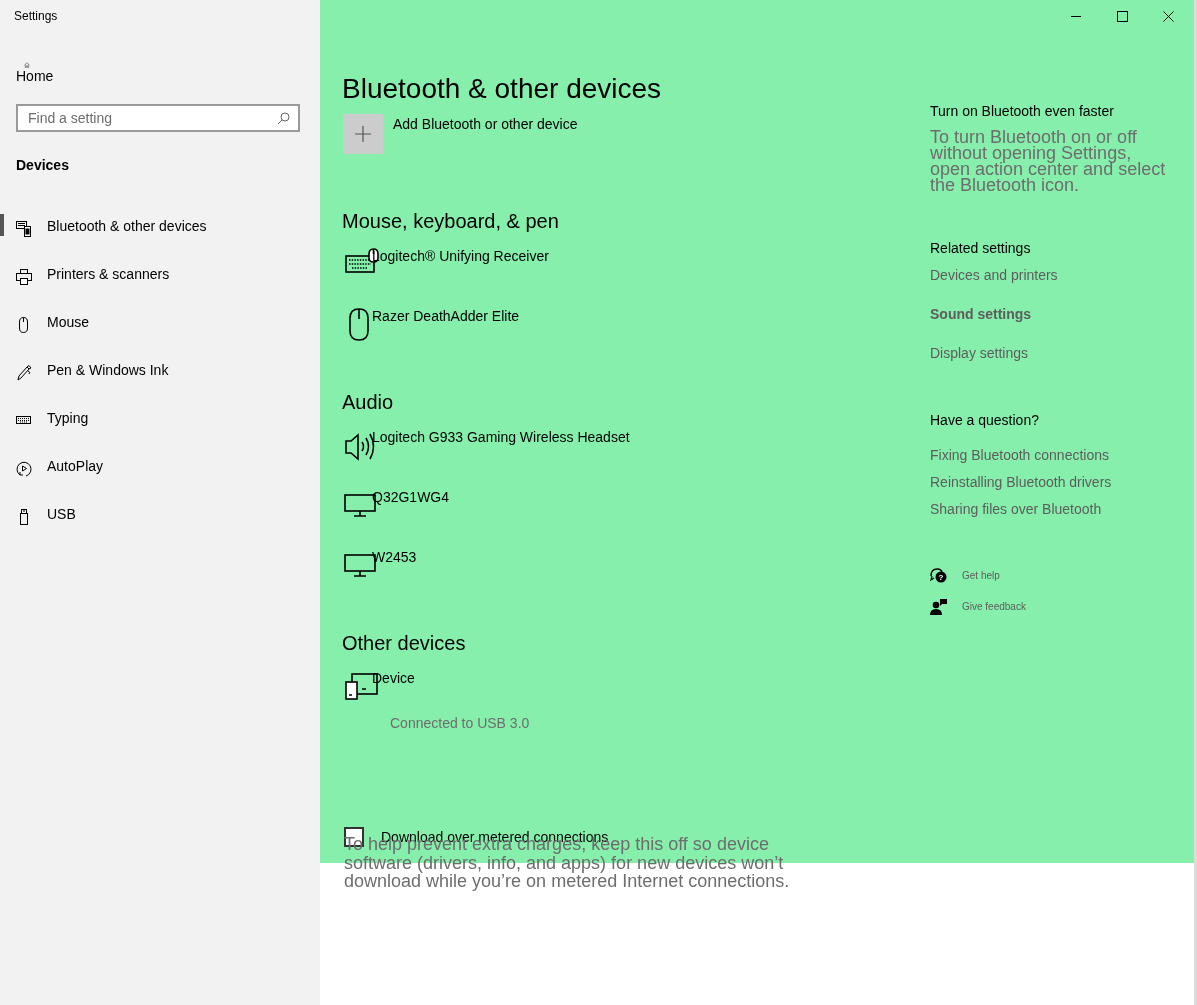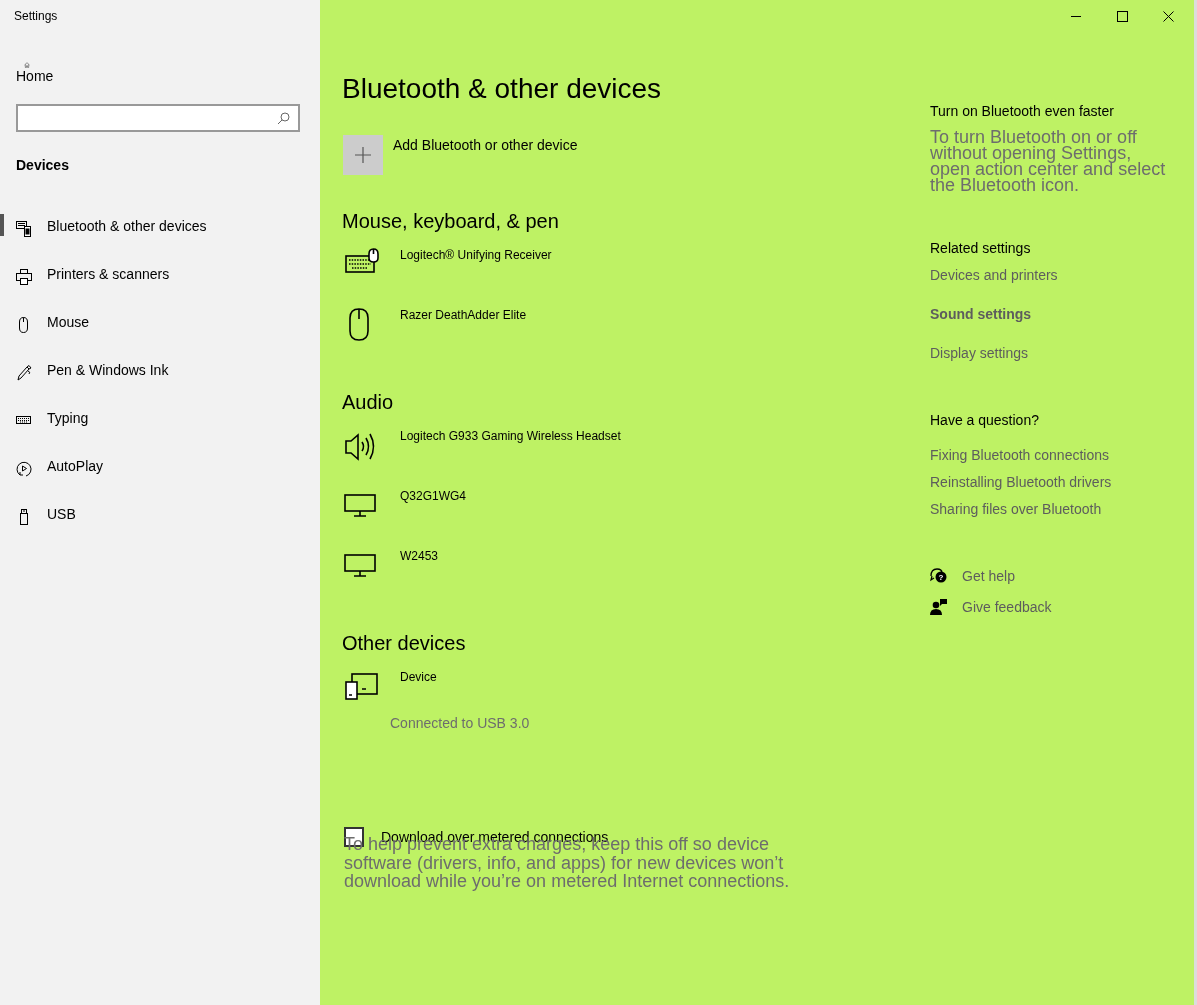--- a/index.html
+++ b/index.html
@@ -1,78 +1,79 @@
 <!DOCTYPE html>
 <html><head>
 <meta charset="utf-8">
 <style>
   html, body { margin:0; padding:0; }
   body {
     width:1197px; height:1005px; overflow:hidden; position:relative;
     font-family: "Liberation Sans", "DejaVu Sans", sans-serif;
     color:#000; background:#fff;
   }
-  .window { position:absolute; left:0; top:0; width:1194px; height:1005px; background:#bef264; border-right:1px solid #8b5cf6; }
+  .window { position:absolute; left:0; top:0; width:1194px; height:863px; background:#86efac; border-right:1px solid #8b5cf6; }
   .win-edge { position:absolute; left:1194px; top:0; width:3px; height:1005px; background:#dcdcdc; }
   .sidebar { position:absolute; left:0; top:0; width:320px; height:1005px; background:#f2f2f2; }
   .app-title { position:absolute; left:14px; top:9px; font-size:12px; color:#000; }
   .home { position:absolute; left:16px; top:62px; height:22px; display:flex; align-items:center; cursor:pointer;flex-direction:column; }
   .home .icon { width:16px; height:16px; margin-right:15px; }
   .home span.lbl { font-size:14px; }
   .search { position:absolute; left:16px; top:104px; width:284px; height:28px; border:2px solid #999; background:#fff; box-sizing:border-box; }
   .search input { border:none; outline:none; background:transparent; width:240px; height:24px; padding:0 0 0 10px; font-size:14px; font-family:"Liberation Sans", sans-serif; color:#000; }
   .search input::placeholder { color:#6d6d6d; }
   .search .icon { position:absolute; right:8px; top:6px; width:13px; height:13px; }
   .section-label { position:absolute; left:16px; top:157px; font-size:14px; font-weight:bold; }
   .nav { position:absolute; left:0; top:205px; width:320px; }
   .nav-item { position:relative; height:48px; display:flex; align-items:center; cursor:pointer; }
   .nav-item .icon { position:absolute; left:16px; top:16px; width:17px; height:16px; }
   .nav-item .lbl { position:absolute; left:47px; top:13px; font-size:14px; }
   .nav-item.active::before { content:""; position:absolute; left:0; top:9px; width:4px; height:22px; background:#555; }
   .caption { position:absolute; top:0; right:3px; display:flex; }
   .cap-btn { width:46px; height:32px; display:flex; align-items:center; justify-content:center; cursor:pointer; }
   .main { position:absolute; left:320px; top:0; }
   .page-title { position:absolute; left:22px; top:54px; font-size:28px; font-weight:normal; white-space:nowrap; }
-  .add-device { position:absolute; left:23px; top:135px; display:flex; cursor:pointer; }
+  .add-device { position:absolute; left:23px; top:114px; display:flex; cursor:pointer; }
   .add-tile { width:40px; height:40px; background:#cccccc; display:flex; align-items:center; justify-content:center; }
   .add-label { margin-left:10px; margin-top:2px; font-size:14px; white-space:nowrap; }
   .group-title { position:absolute; left:22px; font-size:20px; white-space:nowrap; }
   .device { position:absolute; left:24px; width:380px; height:50px; cursor:pointer; }
   .device .icon { position:absolute; left:0; top:0; width:36px; height:36px; }
-  .device .name { position:absolute; left:56px; top:0; font-size:12px; white-space:nowrap; }
+  .device .name { position:absolute; left:28px; top:0; font-size:14px; white-space:nowrap; }
   .device .sub { position:absolute; left:46px; top:20px; font-size:14px; color:#6d6d6d; white-space:nowrap;margin-top:25px; }
   .metered { position:absolute; left:24px; top:827px; display:flex; align-items:center; cursor:pointer; }
   .checkbox { width:16px; height:16px; border:2px solid #333; background:#fff; box-sizing:content-box; }
   .metered .lbl { margin-left:17px; font-size:14px; white-space:nowrap; }
   .metered-desc { position:absolute; left:24px; top:835px; width:450px; font-size:18px; line-height:18.5px; color:#6d6d6d; }
   .aside { position:absolute; left:930px; top:0; width:250px; }
   .aside .h { position:absolute; left:0; font-size:14px; white-space:nowrap; }
   .aside .p { position:absolute; left:0; width:240px; font-size:18px; line-height:16px; color:#6d6d6d; }
   .aside .link { position:absolute; left:0; font-size:14px; color:#5d5d5d; cursor:pointer; white-space:nowrap; }
   .aside .help { position:absolute; left:0; display:flex; align-items:center; cursor:pointer; }
   .aside .help .icon { width:17px; height:17px; margin-right:15px; }
-  .aside .help .lbl { font-size:14px; color:#5d5d5d; }
+  .aside .help .lbl { font-size:10px; color:#5d5d5d; }
 </style>
 </head>
 <body>
 
 <div class="window">
 
   <div class="sidebar">
     <div class="app-title">Settings</div>
 
     <div class="home">
       <svg class="icon" viewBox="0 0 16 16" fill="none" stroke="#000" stroke-width="1.1">
         <path d="M1.5 8 L8 1.8 L14.5 8"></path>
           <path d="M3.5 6.5 V14.5 H6.5 V10 H9.5 V14.5 H12.5 V6.5"></path>
       </svg>
       <span class="lbl">Home</span>
     </div>
 
     <div class="search">
+      <input type="text" placeholder="Find a setting" style="">
       <svg class="icon" viewBox="0 0 13 13" fill="none" stroke="#666" stroke-width="1">
         <circle cx="8" cy="5" r="4"></circle>
           <path d="M5.2 7.8 L1 12"></path>
       </svg>
     </div>
 
     <div class="section-label">Devices</div>
 
     <div class="nav">
       <div class="nav-item active">

